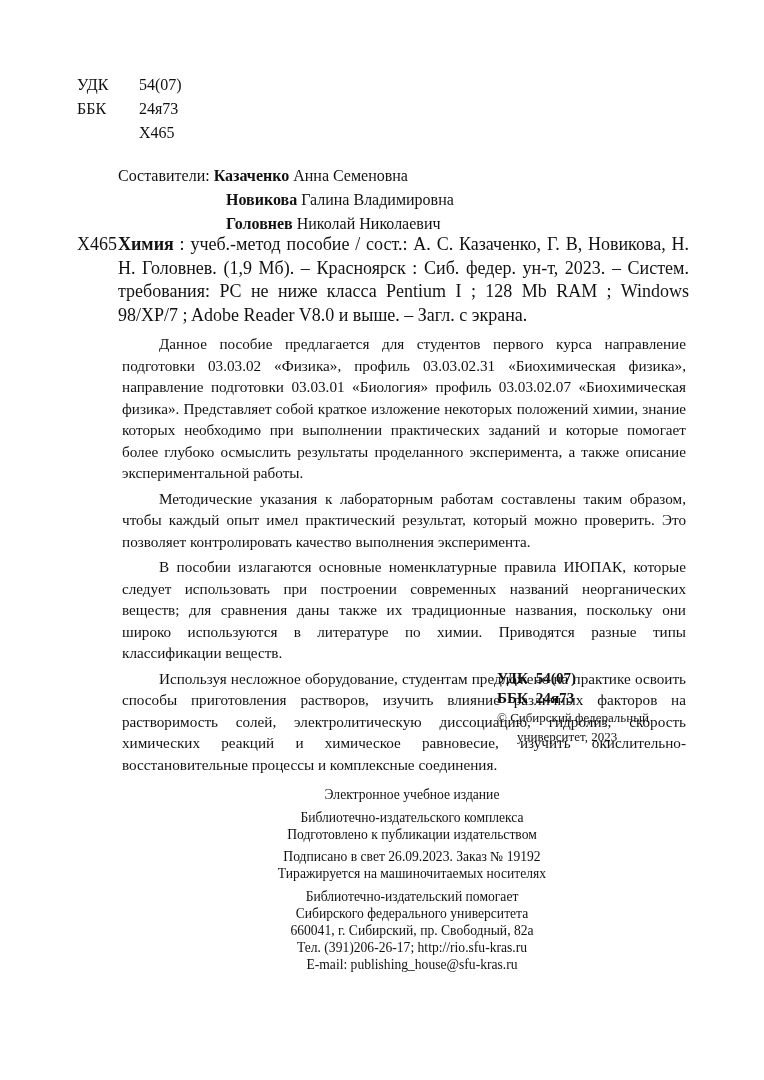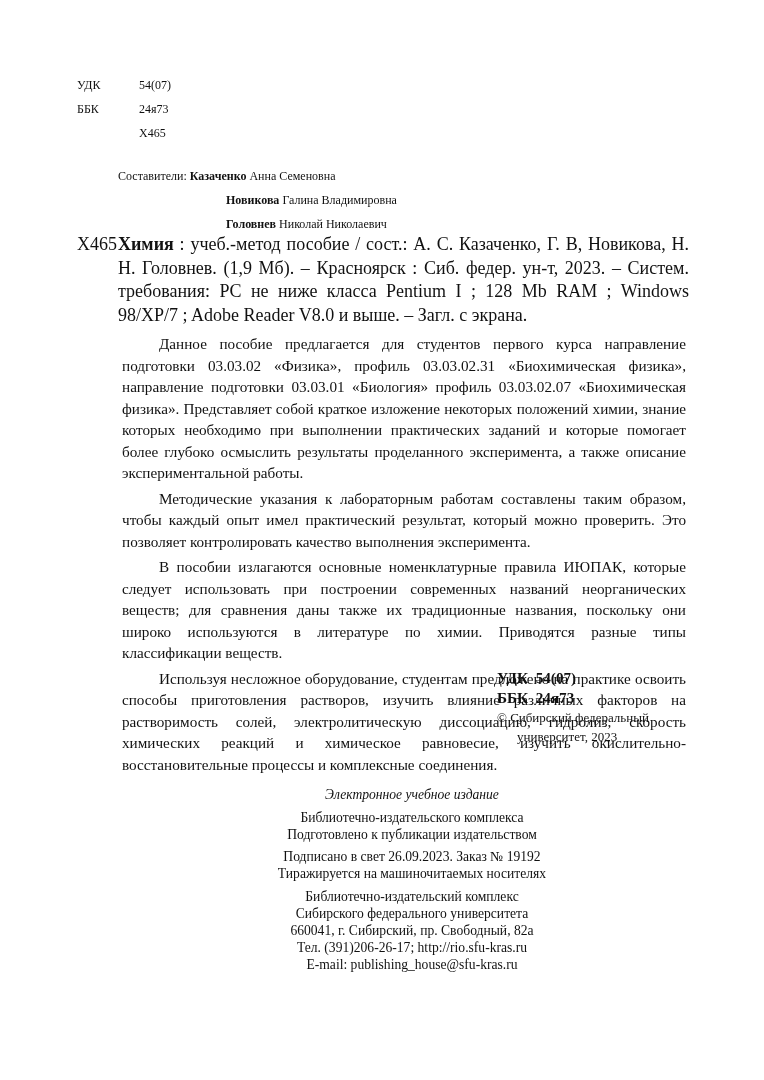--- a/index.html
+++ b/index.html
@@ -9,21 +9,21 @@
     }
     body {
       width: 764px;
       height: 1080px;
       position: relative;
       overflow: hidden;
       font-family: "Liberation Serif", "DejaVu Serif", serif;
       color: #111111;
     }
     .abs { position: absolute; white-space: nowrap; }
-    .big { font-size: 12px; line-height: 24px; font-family: Liberation Serif, serif; }
+    .big { font-size: 16px; line-height: 24px; font-family: Liberation Serif, serif; }
     b { font-weight: bold; }
 
     
     .cls-row { display: flex; }
     .cls-key { width: 62px; }
 
     
     .authors .line { height: 24px; }
 
     
@@ -66,21 +66,21 @@
 
     
     .colophon {
       position: absolute;
       left: 232px;
       width: 360px;
       text-align: center;
       font-size: 13.6px;
       line-height: 17px;
     }
-    .colophon .it { font-style: italic; }
+    .colophon .it { }
   </style>
 </head>
 <body>
 
 <div class="abs big" style="left:77px; top:73px;">
   <div class="cls-row">
     <span class="cls-key">УДК</span>
     <span>54(07)</span>
   </div>
   <div class="cls-row">
@@ -138,18 +138,18 @@
   <div>Библиотечно-издательского комплекса</div>
   <div>Подготовлено к публикации издательством</div>
 </div>
 
 <div class="colophon" style="top:848px;">
   <div>Подписано в свет 26.09.2023. Заказ № 19192</div>
   <div>Тиражируется на машиночитаемых носителях</div>
 </div>
 
 <div class="colophon" style="top:888px;">
-  <div>Библиотечно-издательский комплекс</div>
+  <div>Библиотечно-издательский помогает</div>
   <div>Сибирского федерального университета</div>
   <div>660041, г. Сибирский, пр. Свободный, 82а</div>
   <div>Тел. (391)206-26-17; http://rio.sfu-kras.ru</div>
   <div>E-mail: publishing_house@sfu-kras.ru</div>
 </div>
 
 </body></html>

